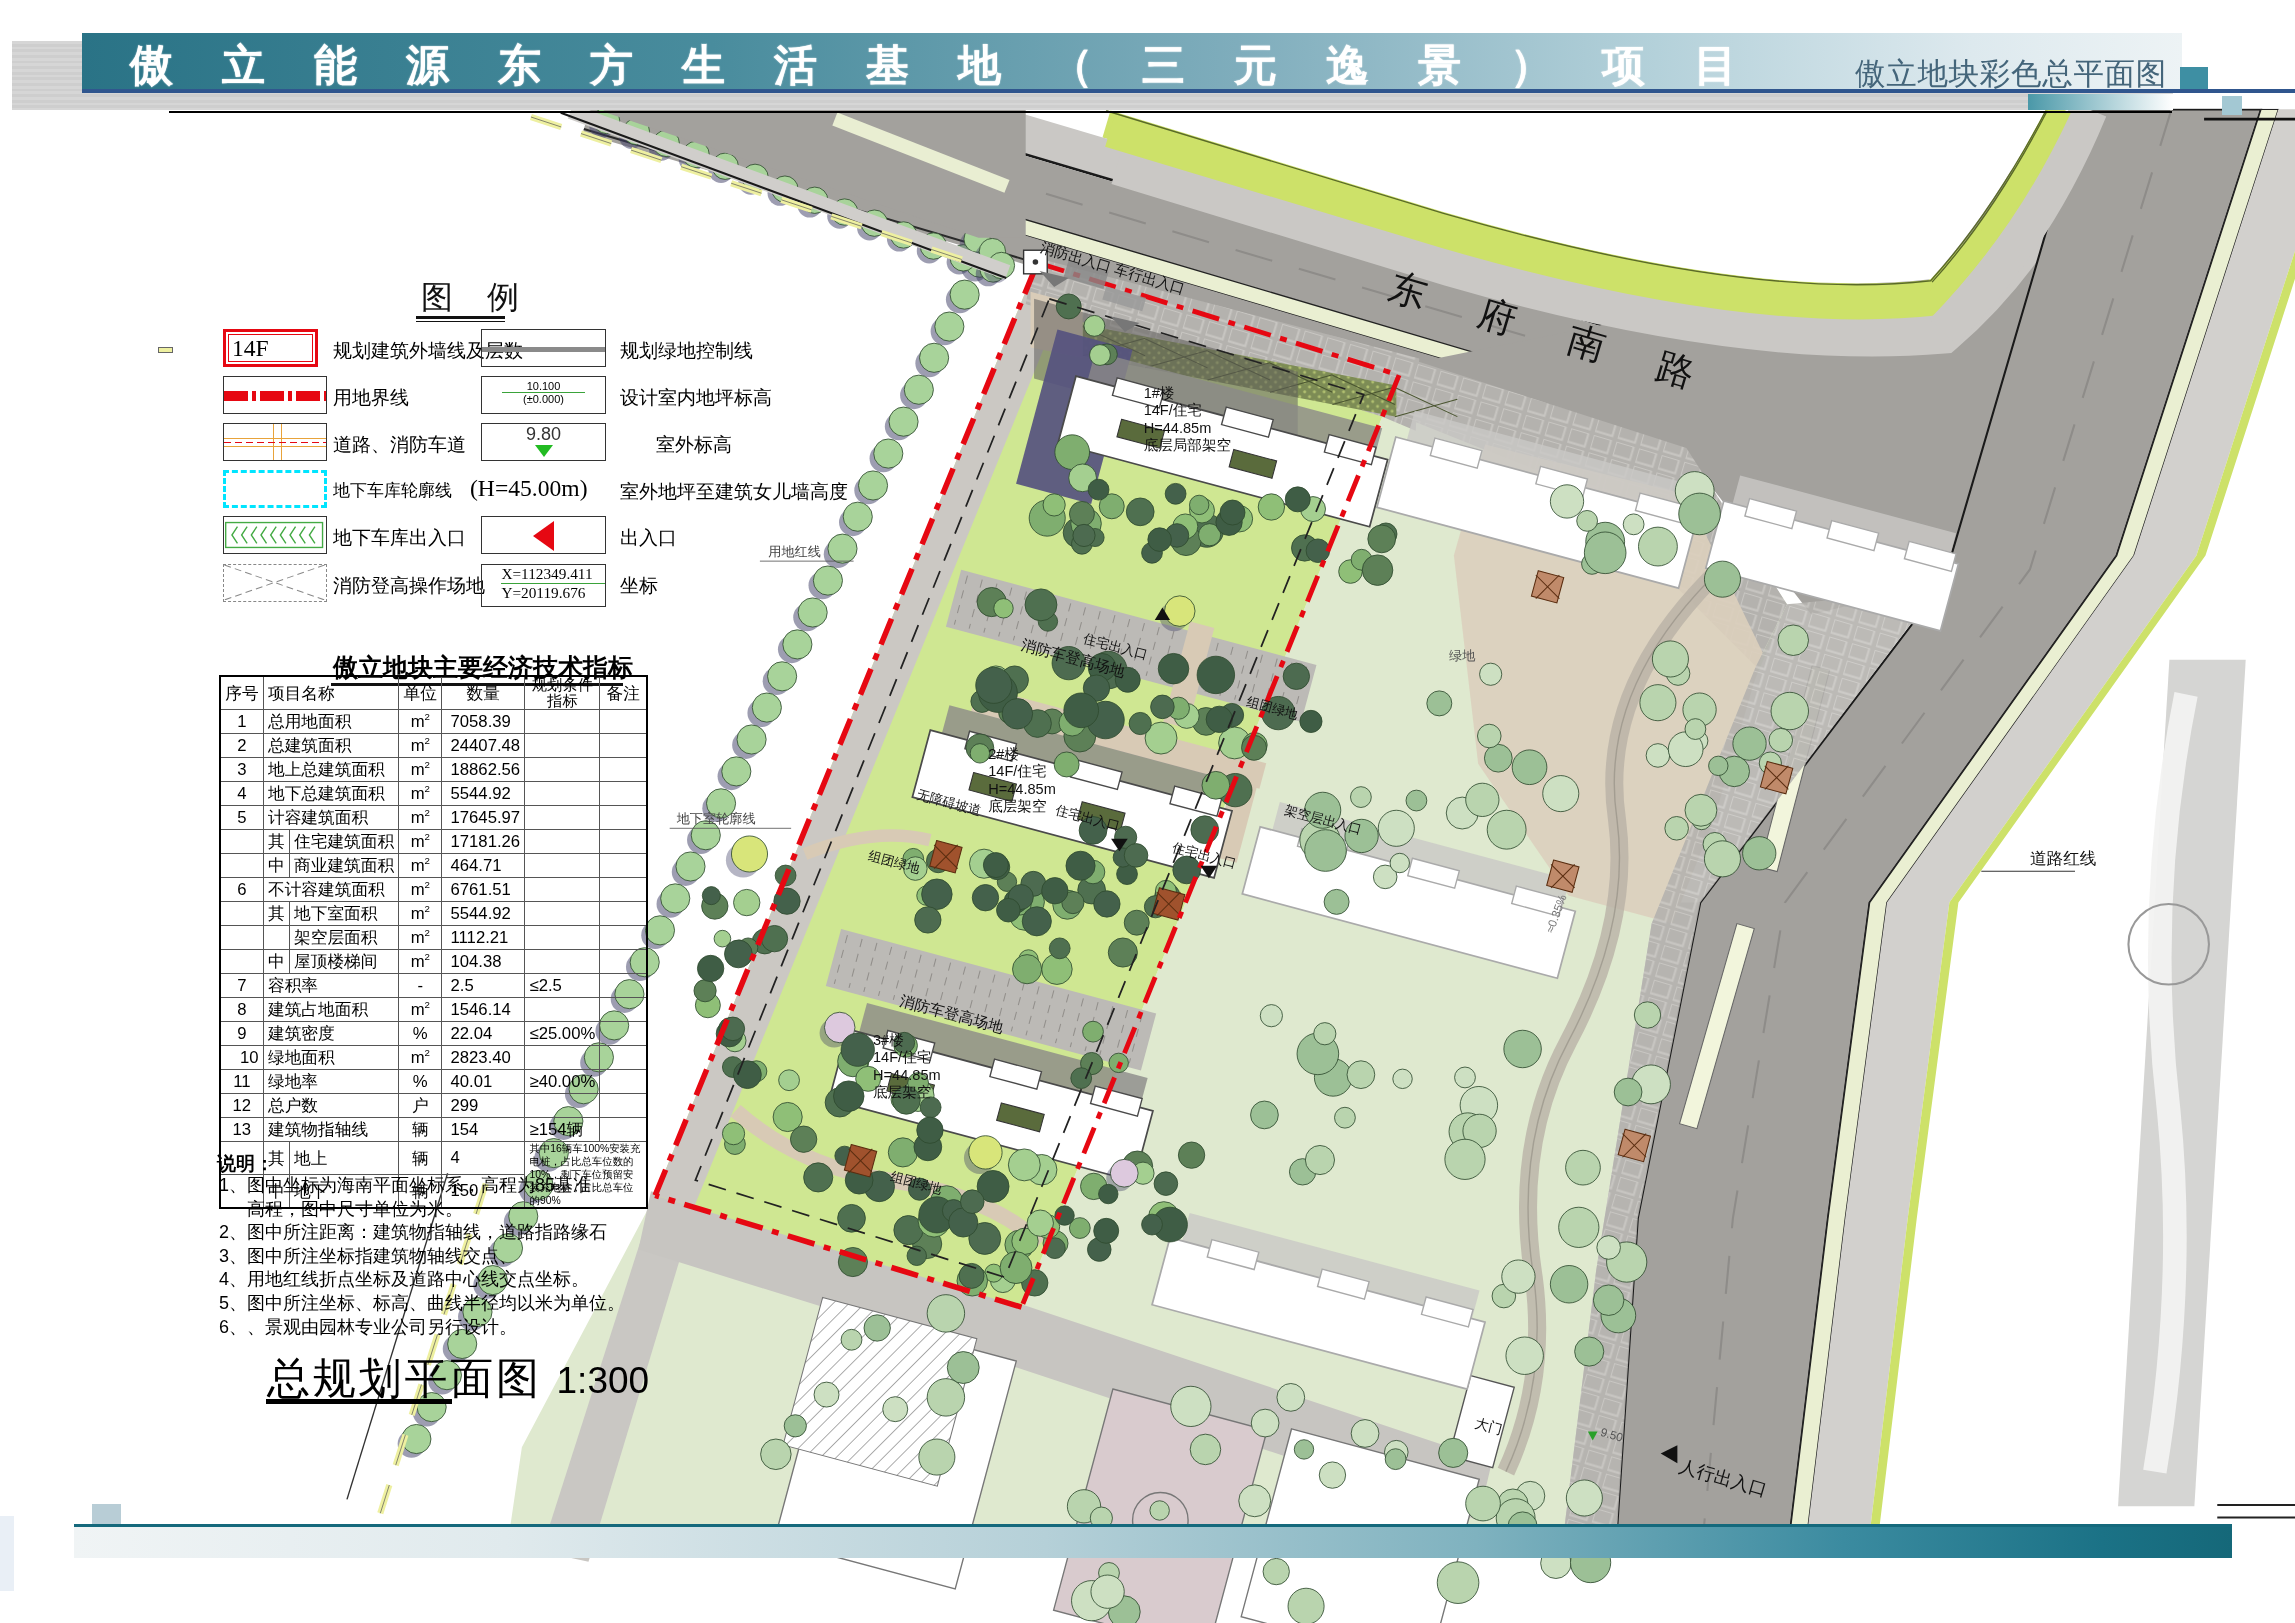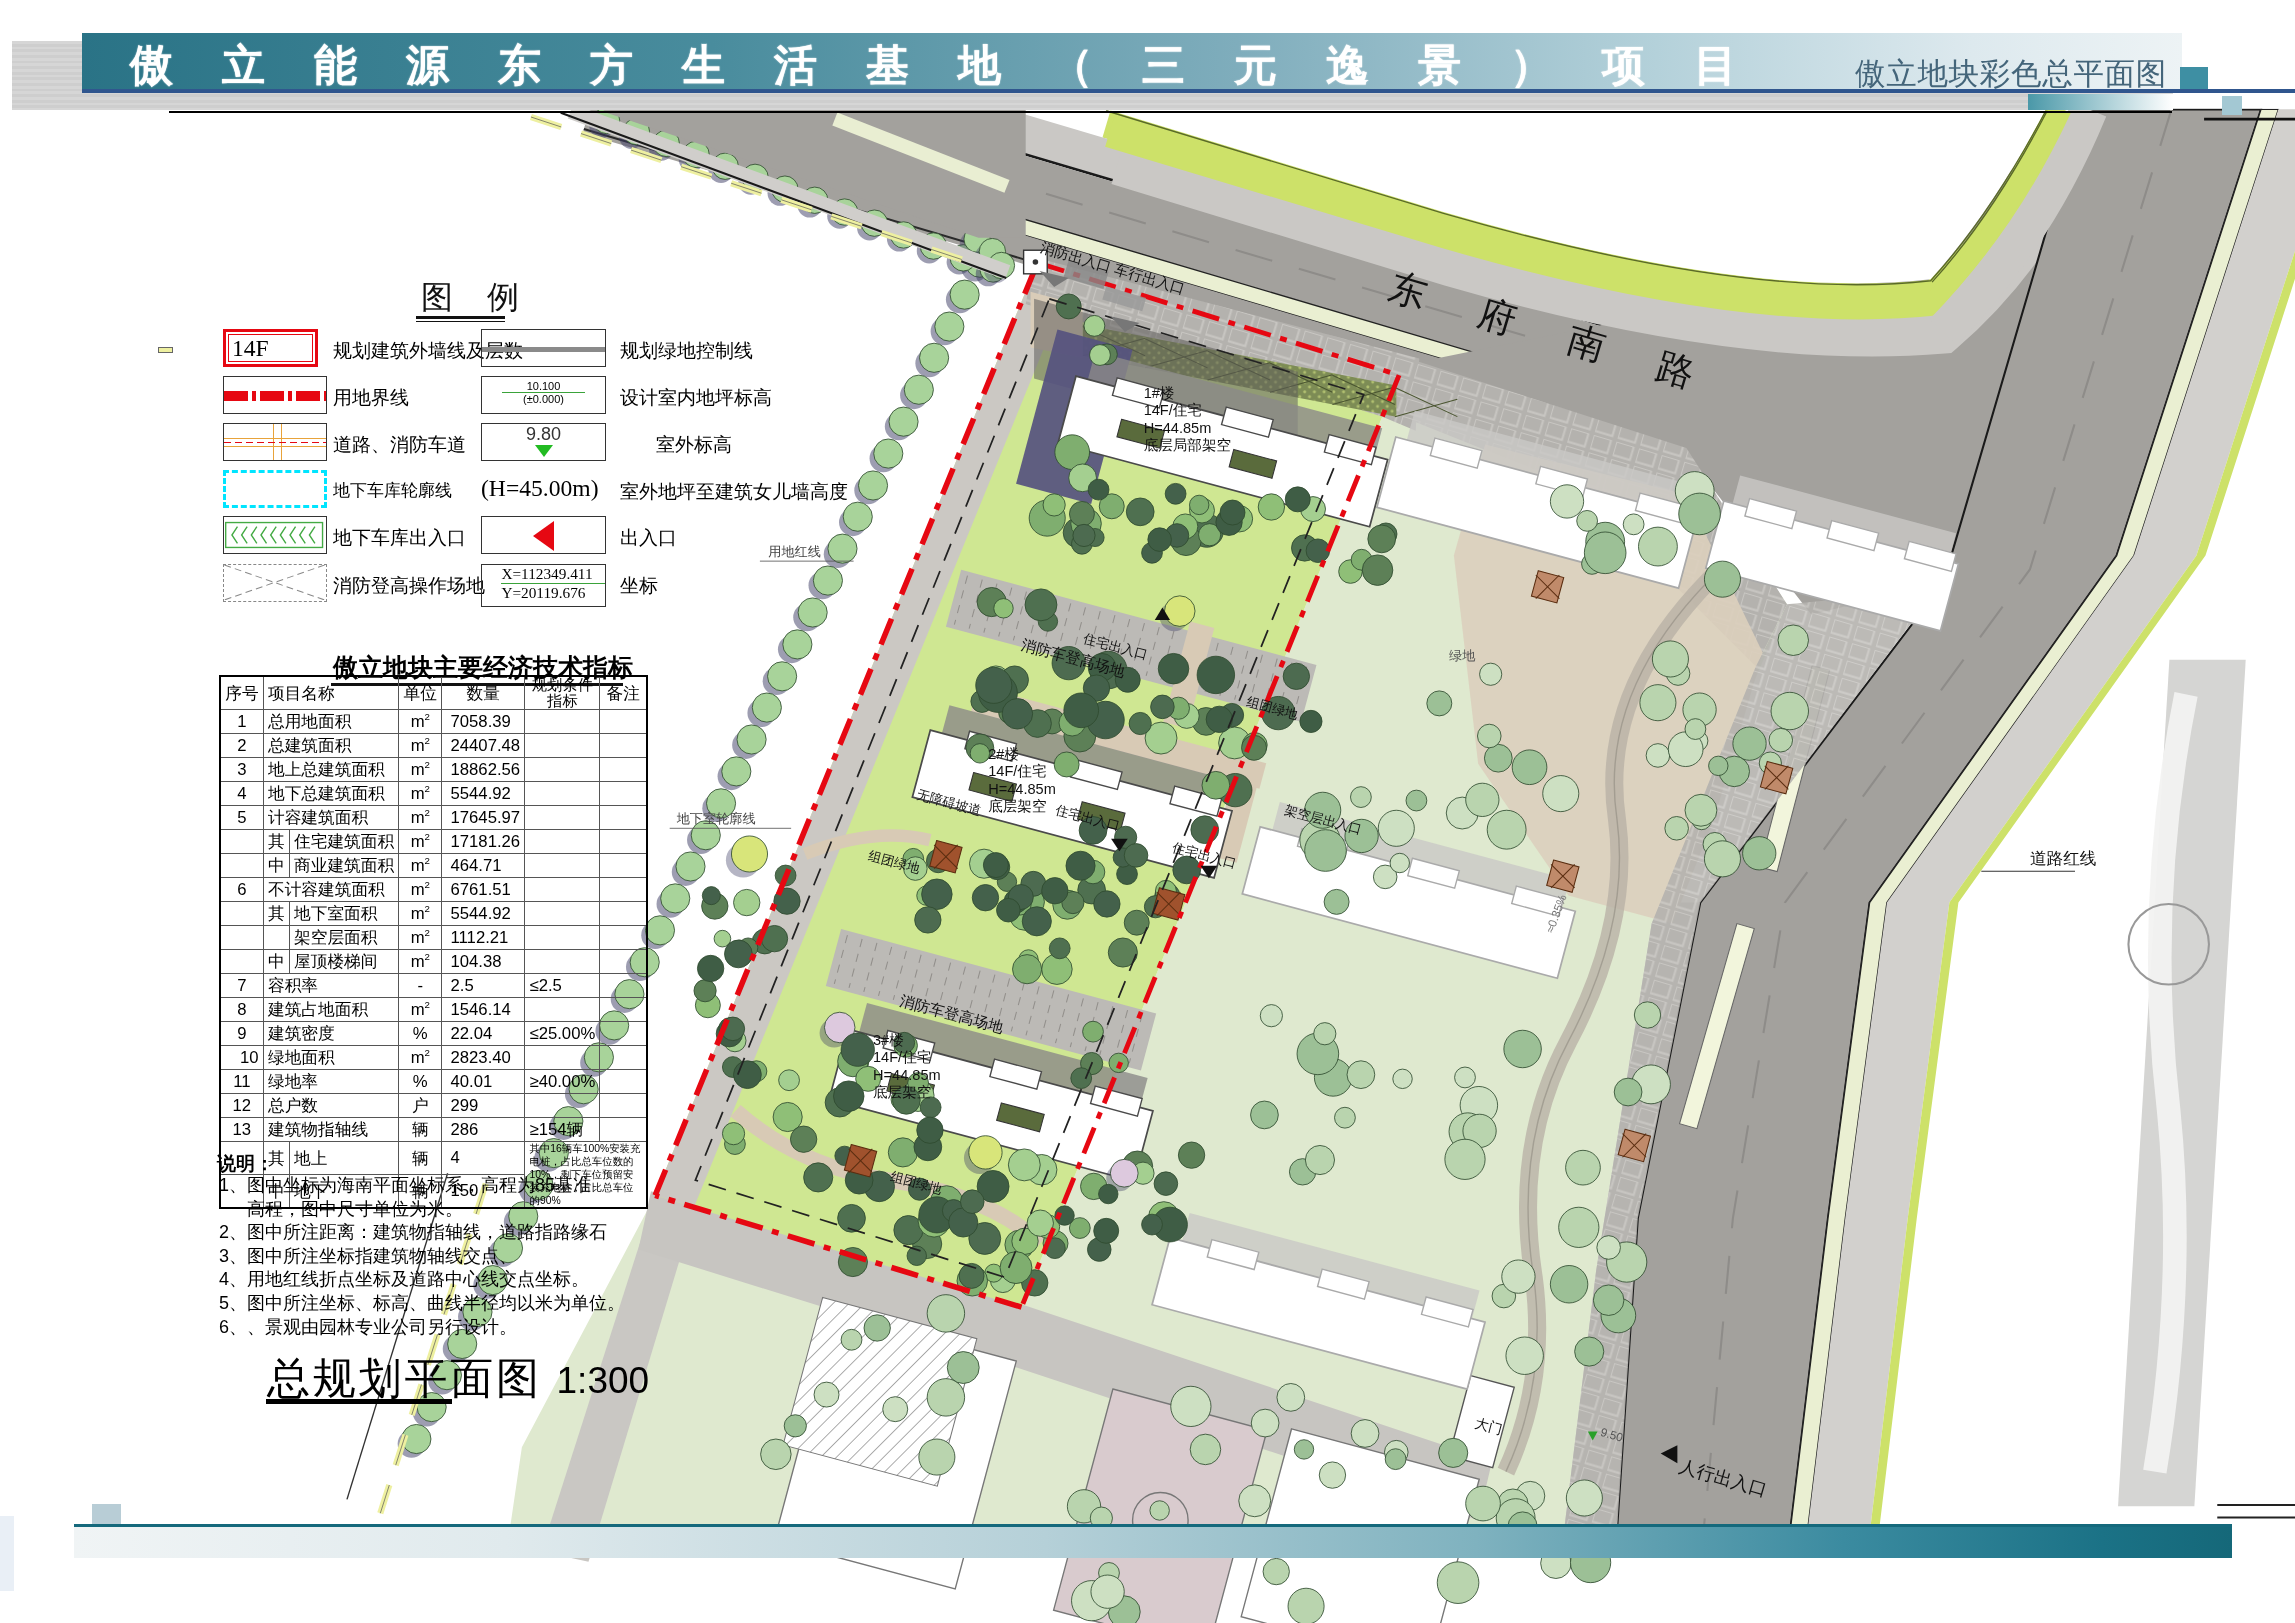--- a/index.html
+++ b/index.html
@@ -800,21 +800,21 @@
 <div class="abs" style="left:0;top:18px;width:104px;height:1px;background:repeating-linear-gradient(90deg,#e60812 0 7px,#fff 7px 11px)"></div>
   </div>
 <div class="abs" style="left:333px;top:432px;font-size:19px">道路、消防车道</div>
 <div class="abs" style="left:481px;top:423px;width:125px;height:38px;border:1px solid #333;text-align:center">
 <div style="font-size:18px;color:#333">9.80</div>
     <div style="width:0;height:0;margin:0 auto;border-left:9.7px solid transparent;border-right:9.7px solid transparent;border-top:12.5px solid #22bb22"></div>
   </div>
 <div class="abs" style="left:656px;top:432px;font-size:19px">室外标高</div>
 <div class="abs" style="left:223px;top:470px;width:104px;height:38px;border:3.5px dashed #00e5ff"></div>
 <div class="abs" style="left:333px;top:479px;font-size:17px">地下车库轮廓线</div>
-<div class="abs" style="left:481px;top:475px;font-size:23.6px;font-family:'Liberation Serif',serif">(H=45.00m)</div>
+<div class="abs" style="left:470px;top:475px;font-size:23.6px;font-family:'Liberation Serif',serif">(H=45.00m)</div>
 <div class="abs" style="left:620px;top:479px;font-size:19px">室外地坪至建筑女儿墙高度</div>
 <div class="abs" style="left:223px;top:516px;width:104px;height:38px;border:1px solid #333"><svg width="101" height="28" style="margin:4.2px 0 0 1.4px" viewBox="0 0 146 40">
       <rect x="1" y="2" width="140" height="36" fill="none" stroke="#44aa44" stroke-width="2"></rect>
       <polyline points="18,8 10,20 18,32" fill="none" stroke="#44aa44" stroke-width="2"></polyline>
       <polyline points="32,8 24,20 32,32" fill="none" stroke="#44aa44" stroke-width="2"></polyline>
       <polyline points="46,8 38,20 46,32" fill="none" stroke="#44aa44" stroke-width="2"></polyline>
       <polyline points="60,8 52,20 60,32" fill="none" stroke="#44aa44" stroke-width="2"></polyline>
       <polyline points="74,8 66,20 74,32" fill="none" stroke="#44aa44" stroke-width="2"></polyline>
       <polyline points="88,8 80,20 88,32" fill="none" stroke="#44aa44" stroke-width="2"></polyline>
       <polyline points="102,8 94,20 102,32" fill="none" stroke="#44aa44" stroke-width="2"></polyline>
@@ -987,21 +987,21 @@
         <td colspan="2">总户数</td>
         <td style="text-align:center">户</td>
         <td style="padding-left:8.3px">299</td>
         <td></td>
         <td></td>
       </tr>
       <tr>
         <td style="text-align:center">13</td>
         <td colspan="2">建筑物指轴线</td>
         <td style="text-align:center">辆</td>
-        <td style="padding-left:8.3px">286</td>
+        <td style="padding-left:8.3px">154</td>
         <td>≥154辆</td>
         <td></td>
       </tr>
       <tr>
         <td style="text-align:center"></td>
         <td style="width:24px;text-align:center">其</td>
         <td>地上</td>
         <td style="text-align:center">辆</td>
         <td style="padding-left:8.3px">4</td>
         <td colspan="2" rowspan="2" style="font-size:10.4px;white-space:normal;line-height:1.25;vertical-align:top">其中16辆车100%安装充电桩，占比总车位数的10%，剩下车位预留安装充电桩，占比总车位的90%</td>

